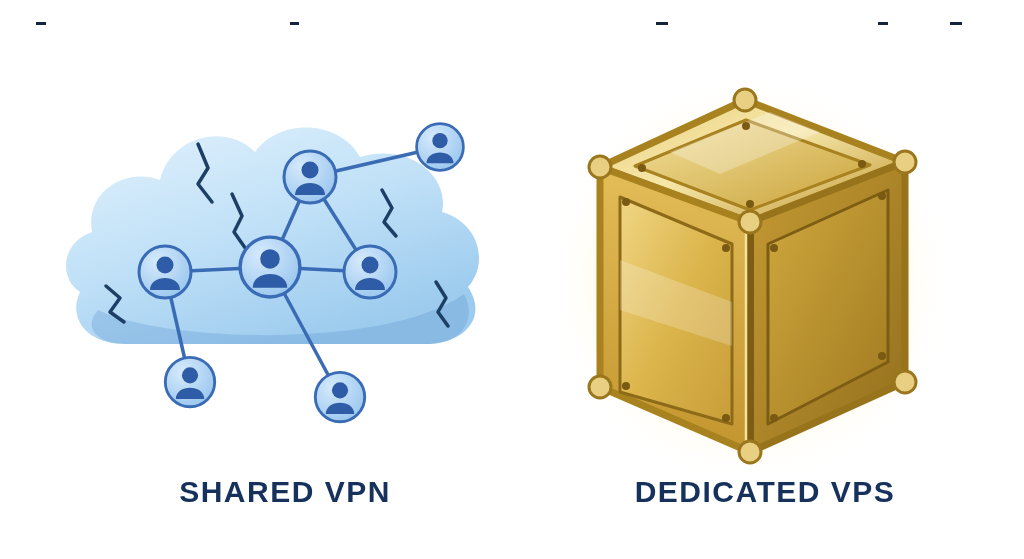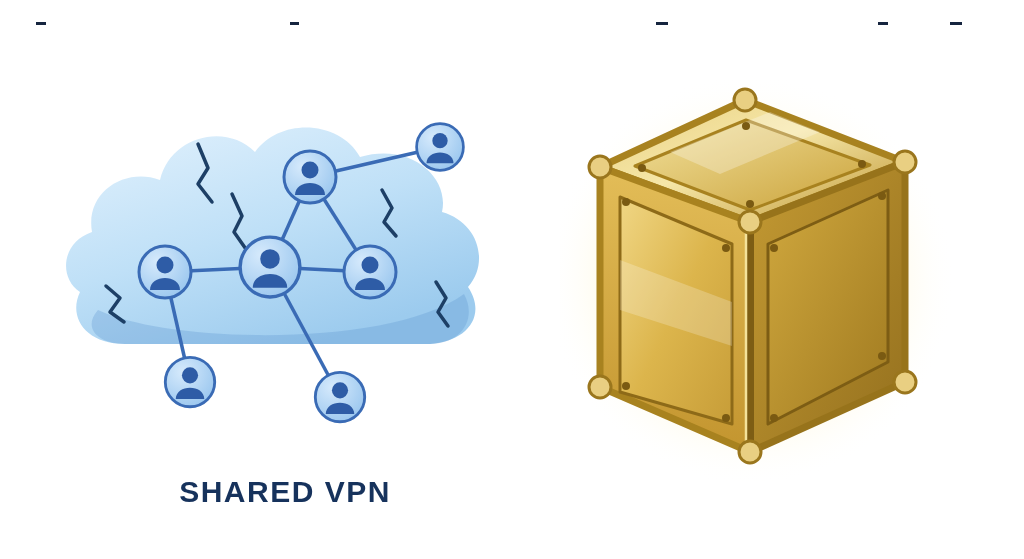--- a/index.html
+++ b/index.html
@@ -166,20 +166,21 @@
         <circle cx="82" cy="106" r="4"></circle>
           <circle cx="186" cy="64" r="4"></circle>
         <circle cx="302" cy="102" r="4"></circle>
           <circle cx="190" cy="142" r="4"></circle>
       </g>
     </g>
   </svg>
 
   <div class="caption caption-left">SHARED VPN</div>
 
+  <div class="caption caption-right">DEDICATED VPS</div>
 
   <div class="artifact" style="left:36px;top:0;width:10px;height:3px;"></div>
   <div class="artifact" style="left:290px;top:0;width:9px;height:3px;"></div>
   <div class="artifact" style="left:656px;top:0;width:12px;height:3px;"></div>
   <div class="artifact" style="left:878px;top:0;width:10px;height:3px;"></div>
   <div class="artifact" style="left:950px;top:0;width:12px;height:3px;"></div>
 
   <div class="artifact bottom" style="left:95px;top:556px;width:40px;height:3px;"></div>
   <div class="artifact bottom" style="left:148px;top:556px;width:62px;height:3px;"></div>
   <div class="artifact bottom" style="left:228px;top:556px;width:74px;height:3px;"></div>

